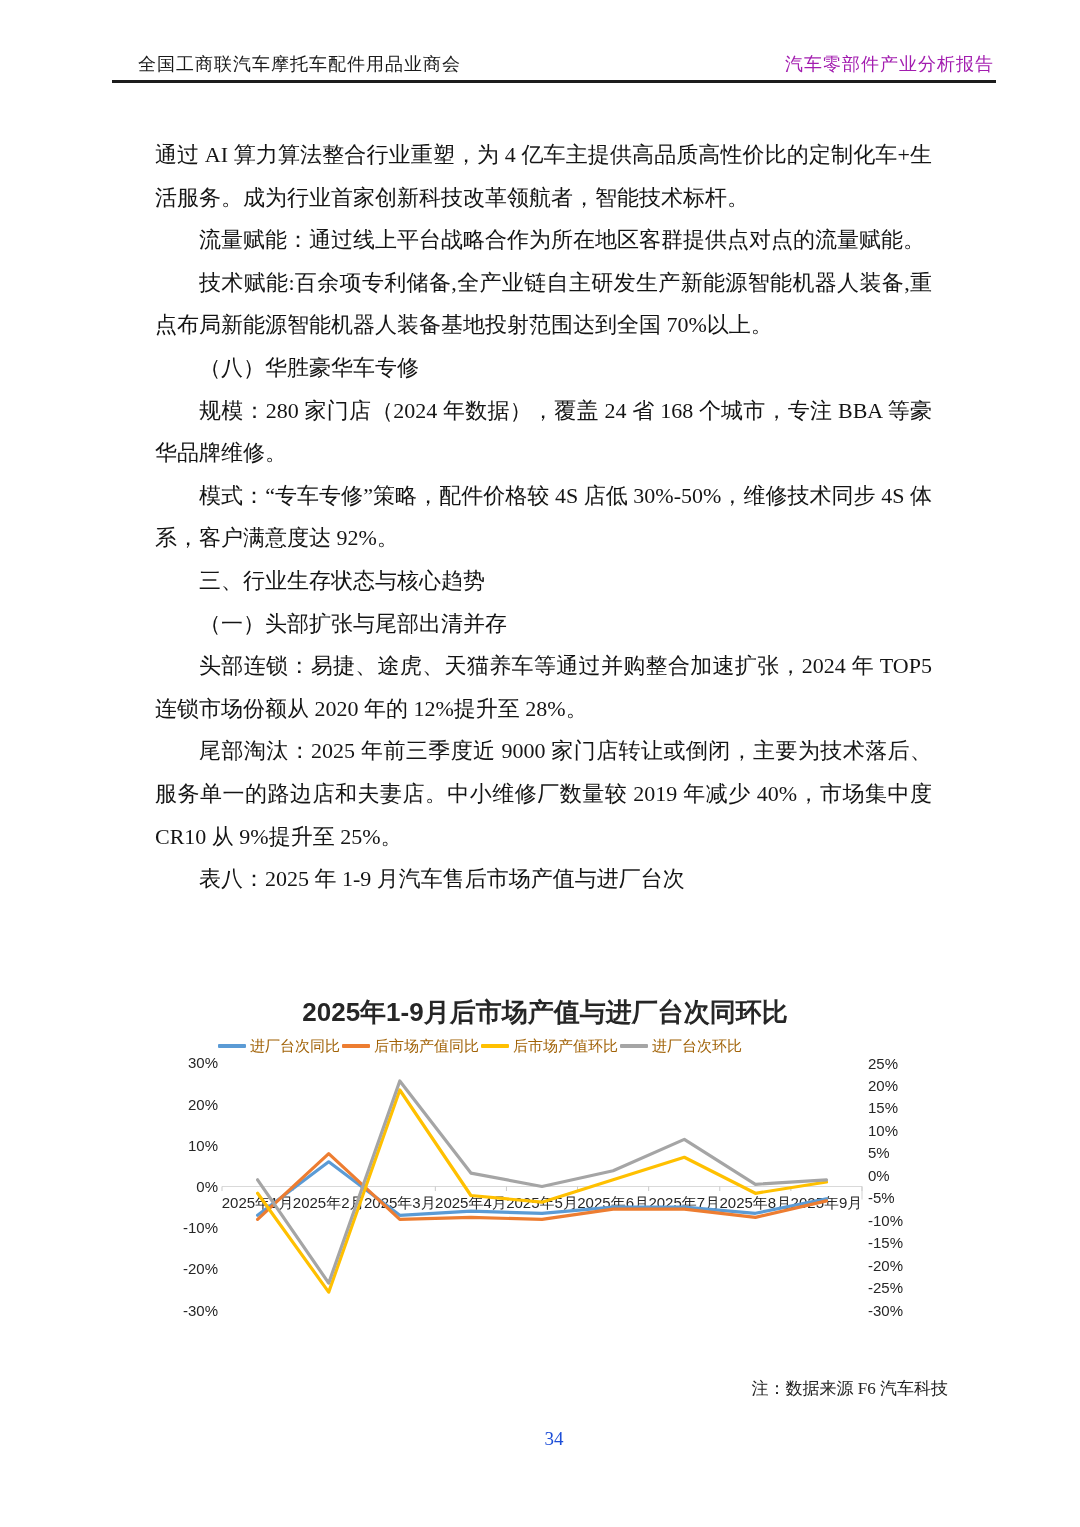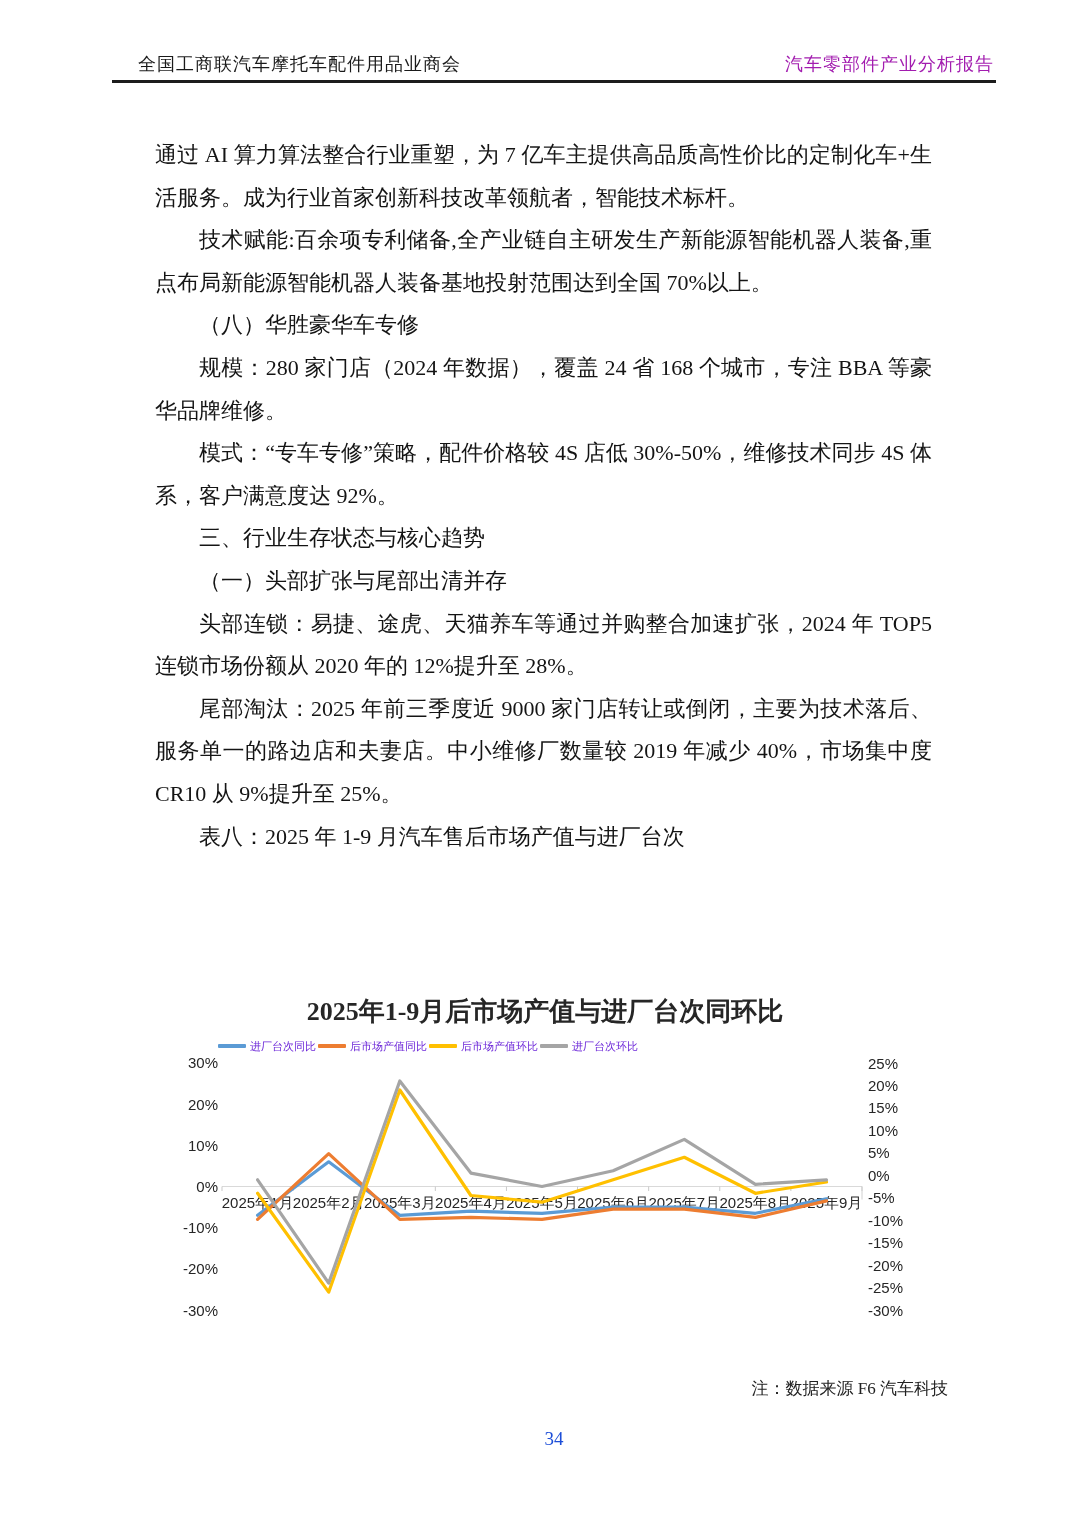--- a/index.html
+++ b/index.html
@@ -22,26 +22,26 @@
     position:absolute;left:155px;top:134px;width:777px;
     font-size:22px;line-height:42.6px;text-align:justify;color:#141414;
   }
   .body-text p{margin:0;padding:0;}
   .body-text p.ind{text-indent:2em;}
   .body-text p.b{font-weight:normal;}
   
   .chart{position:absolute;left:180px;top:995px;width:730px;}
   .chart-title{
     text-align:center;font-size:26px;font-weight:600;color:#262626;
-    height:40px;line-height:34px;font-family:Liberation Serif, serif;
+    height:40px;line-height:34px;font-family:Liberation Sans, sans-serif;
   }
   .chart-legend{
     display:flex;align-items:center;height:22px;margin-left:38px;
     font-family:"Liberation Sans","DejaVu Sans",sans-serif;
-    font-size:11px;color:#6d28d9;
+    font-size:15px;color:#a16207;
   }
   .chart-legend .item{display:flex;align-items:center;margin-right:2px;}
   .chart-legend .swatch{display:inline-block;width:28px;height:4px;margin-right:4px;border-radius:1px;}
   svg text{
     font-family:"Liberation Sans","DejaVu Sans",sans-serif;
     font-size:15px;fill:#262626;
   }
   
   .note{position:absolute;top:1358px;right:160px;font-size:17px;color:#222;margin-top:19px;}
   .pageno{position:absolute;top:1428px;left:0;width:100%;text-align:center;font-size:19px;color:#1d4ed8;}
@@ -49,21 +49,22 @@
 </head>
 <body>
 
 <div class="page">
 
   <div class="hdr-left">全国工商联汽车摩托车配件用品业商会</div>
   <div class="hdr-right">汽车零部件产业分析报告</div>
   <div class="hdr-rule"></div>
 
   <div class="body-text" id="body-text">
-      <p class="">通过 AI 算力算法整合行业重塑，为 7 亿车主提供高品质高性价比的定制化车+生活服务。成为行业首家创新科技改革领航者，智能技术标杆。</p>
+      <p class="">通过 AI 算力算法整合行业重塑，为 4 亿车主提供高品质高性价比的定制化车+生活服务。成为行业首家创新科技改革领航者，智能技术标杆。</p>
+      <p class="ind ">流量赋能：通过线上平台战略合作为所在地区客群提供点对点的流量赋能。</p>
       <p class="ind ">技术赋能:百余项专利储备,全产业链自主研发生产新能源智能机器人装备,重点布局新能源智能机器人装备基地投射范围达到全国 70%以上。</p>
       <p class="ind b">（八）华胜豪华车专修</p>
       <p class="ind ">规模：280 家门店（2024 年数据），覆盖 24 省 168 个城市，专注 BBA 等豪华品牌维修。</p>
       <p class="ind ">模式：“专车专修”策略，配件价格较 4S 店低 30%-50%，维修技术同步 4S 体系，客户满意度达 92%。</p>
       <p class="ind b">三、行业生存状态与核心趋势</p>
       <p class="ind b">（一）头部扩张与尾部出清并存</p>
       <p class="ind ">头部连锁：易捷、途虎、天猫养车等通过并购整合加速扩张，2024 年 TOP5 连锁市场份额从 2020 年的 12%提升至 28%。</p>
       <p class="ind ">尾部淘汰：2025 年前三季度近 9000 家门店转让或倒闭，主要为技术落后、服务单一的路边店和夫妻店。中小维修厂数量较 2019 年减少 40%，市场集中度 CR10 从 9%提升至 25%。</p>
       <p class="ind b">表八：2025 年 1-9 月汽车售后市场产值与进厂台次</p>
     </div>

